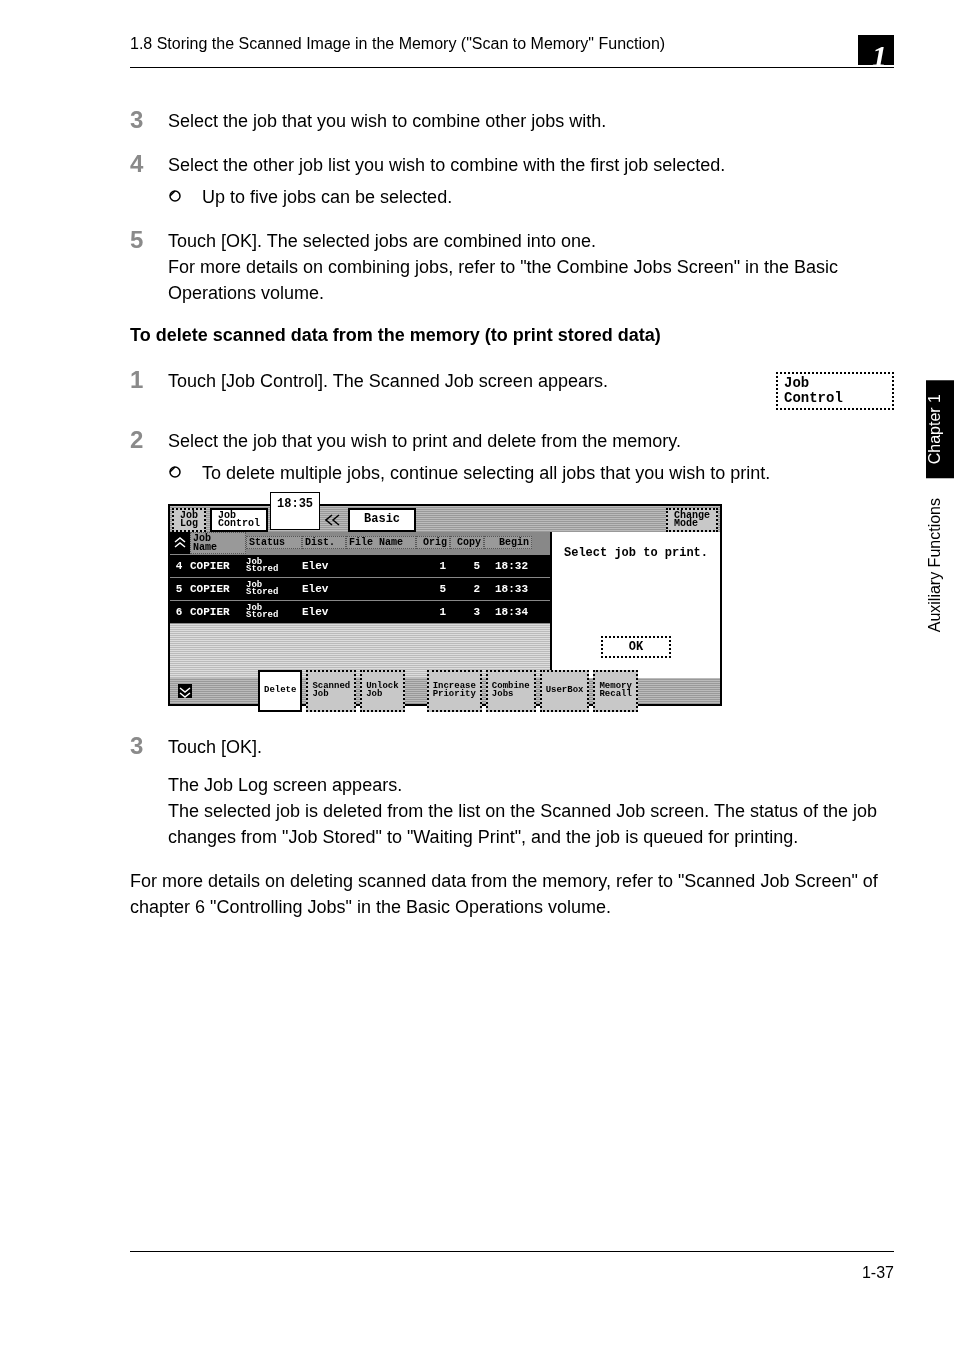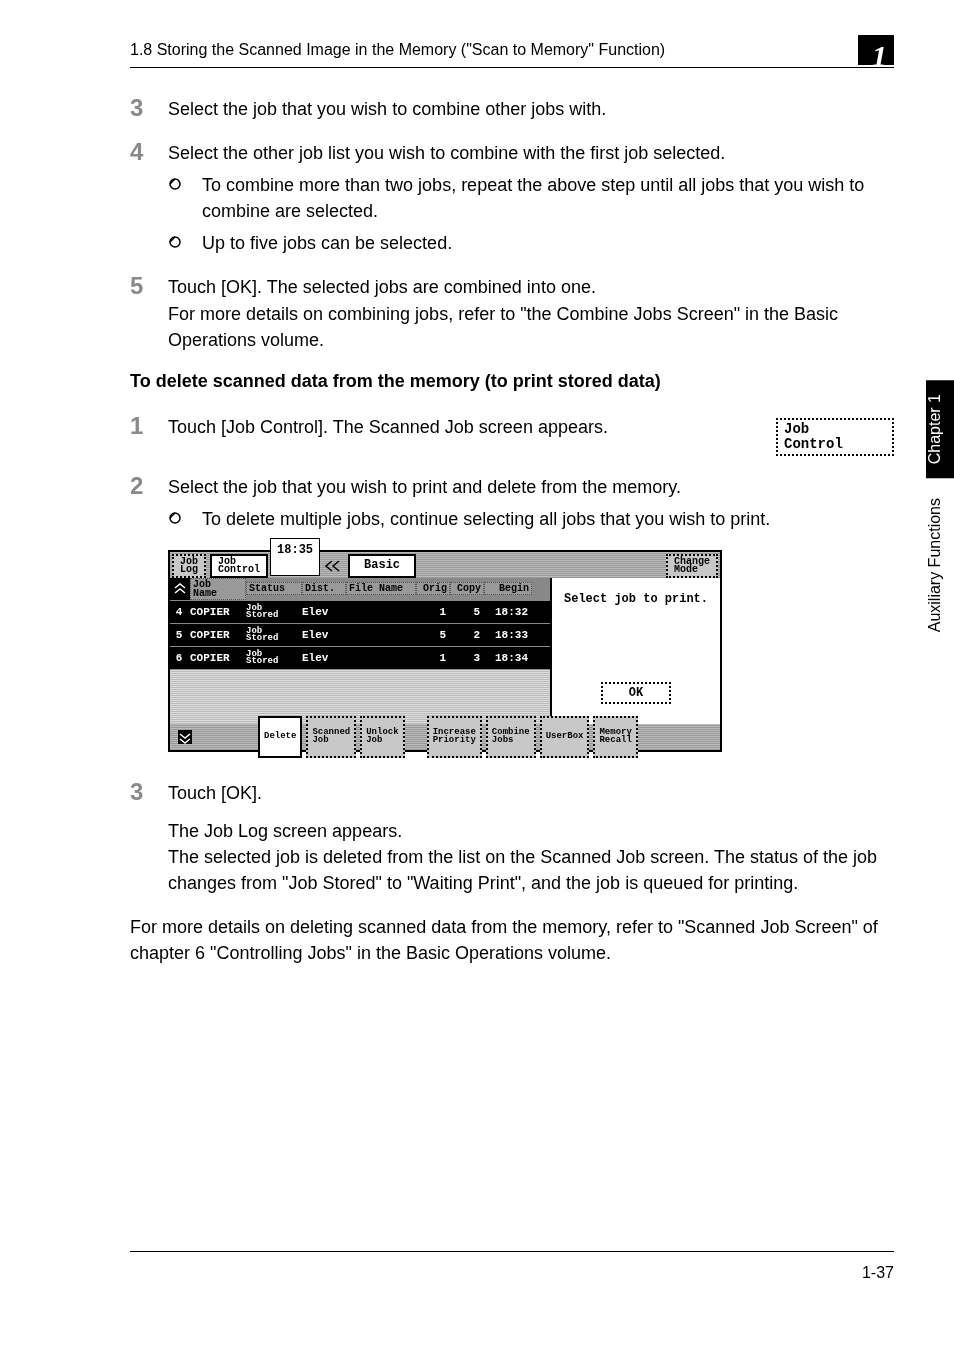--- a/index.html
+++ b/index.html
@@ -10,24 +10,24 @@
       font-family: Arial, Helvetica, sans-serif;
       position: relative;
       color: #000;
     }
     .page {
       padding: 35px 60px 40px 130px;
       position: relative;
     }
     .header-line {
       display: flex;
-      align-items: center;
+      align-items: flex-start;
       border-bottom: 1px solid #000;
       padding-bottom: 2px;
-      margin-bottom: 28px;
+      margin-bottom: 40px;
     }
     .header-title {
       font-size: 16px;
       flex: 1;
     }
     .chapter-badge {
       width: 36px;
       height: 30px;
       background: #000;
       position: relative;
@@ -239,29 +239,20 @@
 
   <div class="step-row">
     <div class="step-num">3</div>
     <div class="step-body">Select the job that you wish to combine other jobs with.</div>
   </div>
 
   <div class="step-row">
     <div class="step-num">4</div>
     <div class="step-body">
       <div>Select the other job list you wish to combine with the first job selected.</div>
-      <div class="sub-bullet">
-        <div class="bullet-mark">
-            <svg width="14" height="14">
-              <circle cx="7" cy="7" r="5" fill="none" stroke="#000" stroke-width="1.5"></circle>
-              <path d="M7 2 L2 7" stroke="#000" stroke-width="1.5"></path>
-            </svg>
-          </div>
-        <div class="sub-text">To combine more than two jobs, repeat the above step until all jobs that you wish to combine are selected.</div>
-      </div>
       <div class="sub-bullet">
         <div class="bullet-mark">
             <svg width="14" height="14">
               <circle cx="7" cy="7" r="5" fill="none" stroke="#000" stroke-width="1.5"></circle>
               <path d="M7 2 L2 7" stroke="#000" stroke-width="1.5"></path>
             </svg>
           </div>
         <div class="sub-text">Up to five jobs can be selected.</div>
       </div>
     </div>

